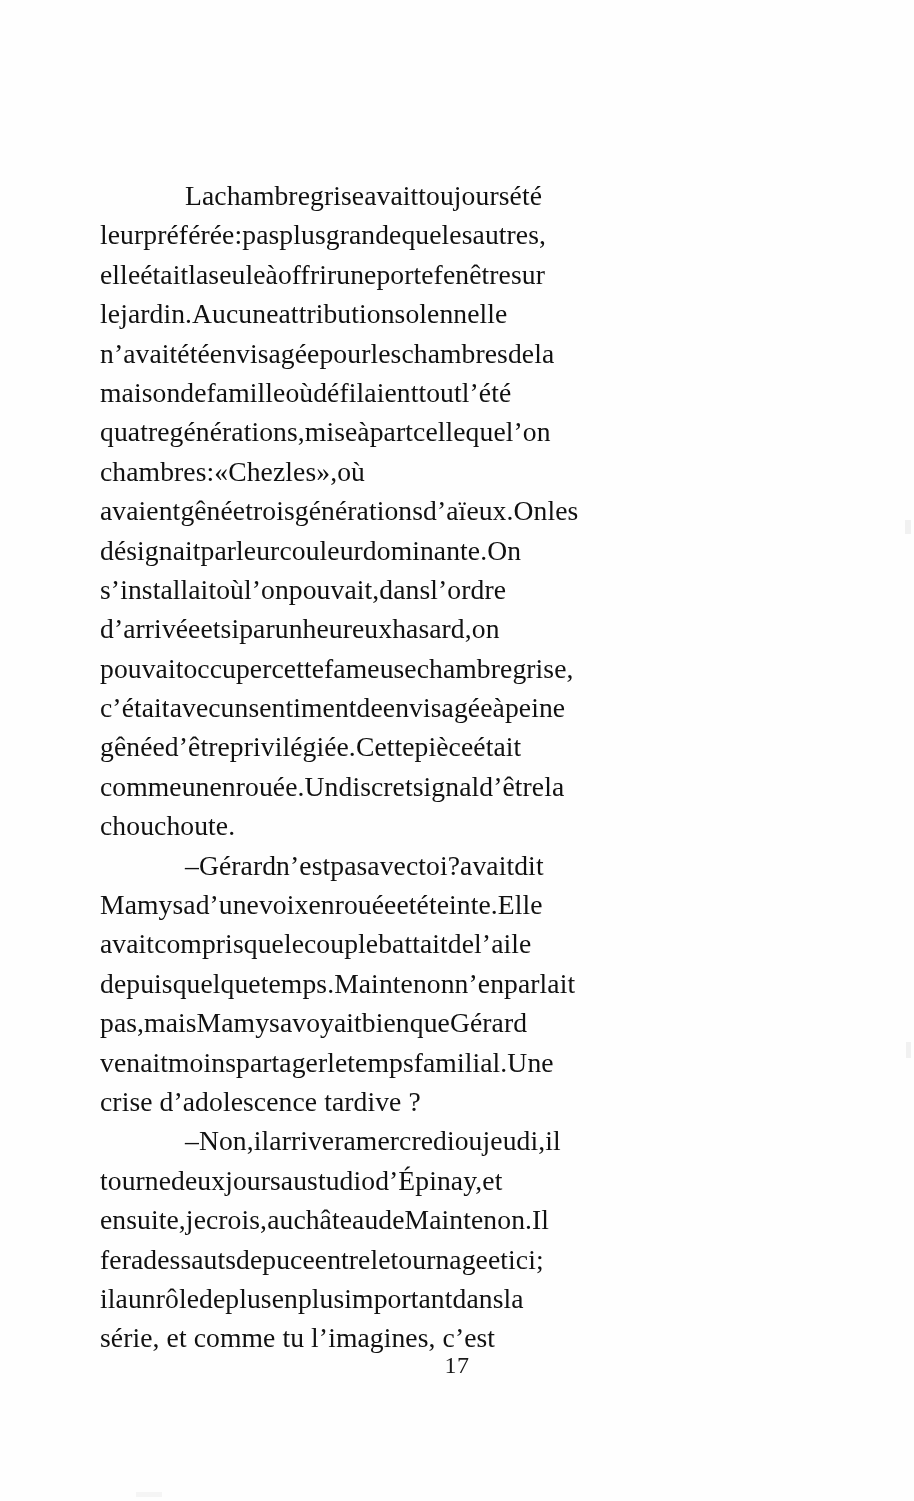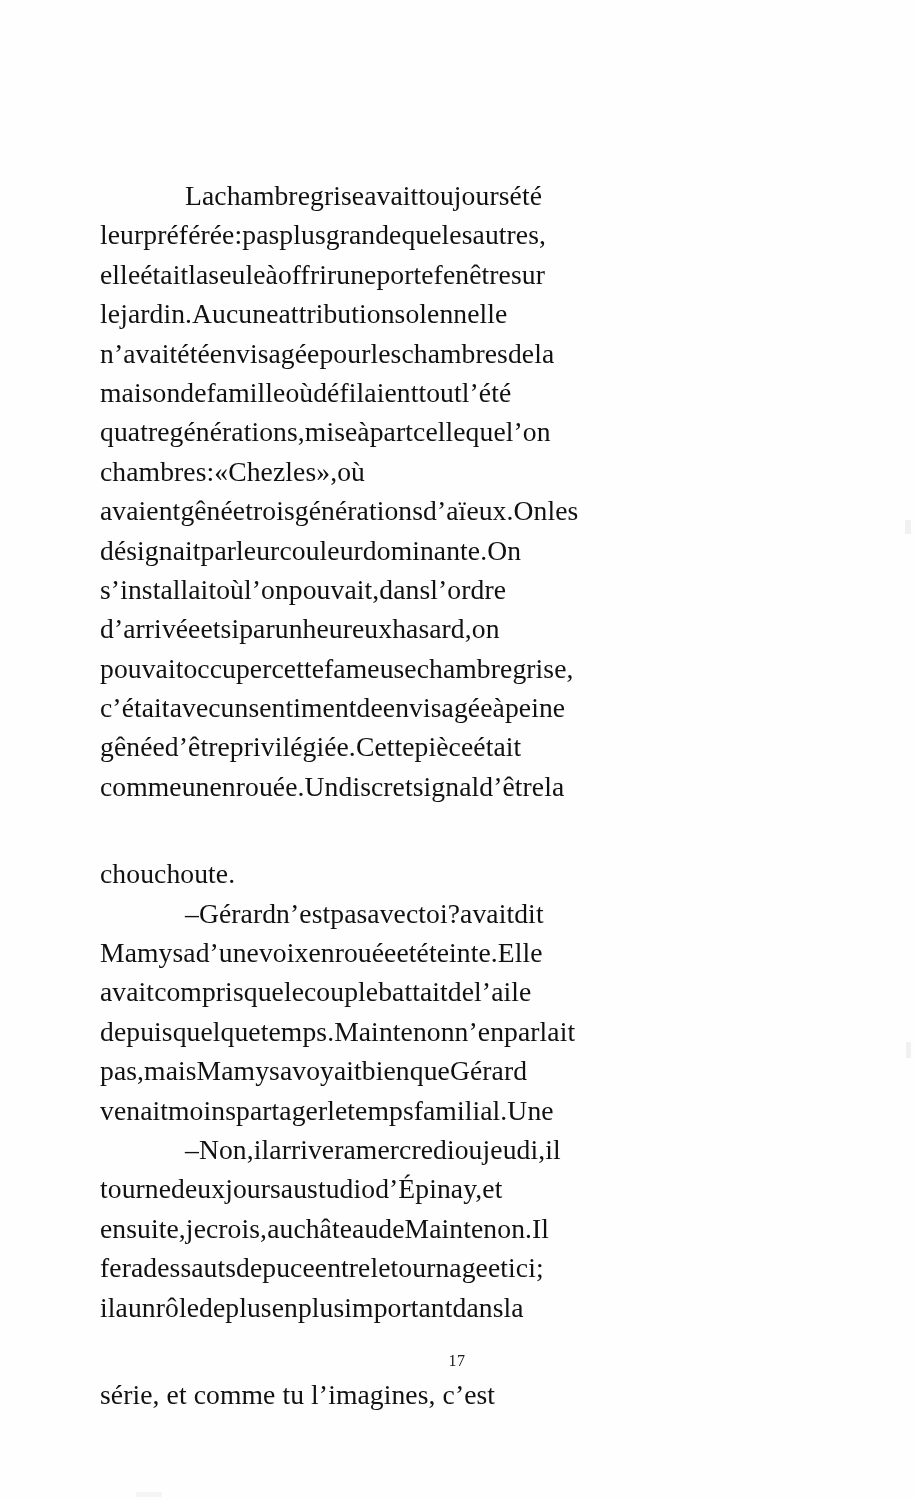--- a/index.html
+++ b/index.html
@@ -57,31 +57,30 @@
   }
 
   
   .line.just.indent {
     padding-left: 85px;
   }
 
   
   .line.flush {
     display: block;
-    margin-top: 48px;
   }
 
   
   #folio {
     position: absolute;
     top: 1352px;
     left: 0;
     width: 914px;
     text-align: center;
-    font-size: 16px;
+    font-size: 24px;
     font-variant: small-caps;
     letter-spacing: 0.5px;
     color: #1a1a1a;
   }
 
   
   .artifact {
     position: absolute;
     background: #d8d8d8;
     opacity: 0.32;
@@ -296,20 +295,21 @@
         </span>
         <span class="line just">
           <span>venait</span>
           <span>moins</span>
           <span>partager</span>
           <span>le</span>
           <span>temps</span>
           <span>familial.</span>
           <span>Une</span>
         </span>
+        <span class="line flush">crise d’adolescence tardive ?</span>
       </p>
       <p class="para">
         <span class="line just indent">
           <span>–</span>
           <span>Non,</span>
           <span>il</span>
           <span>arrivera</span>
           <span>mercredi</span>
           <span>ou</span>
           <span>jeudi,</span>

